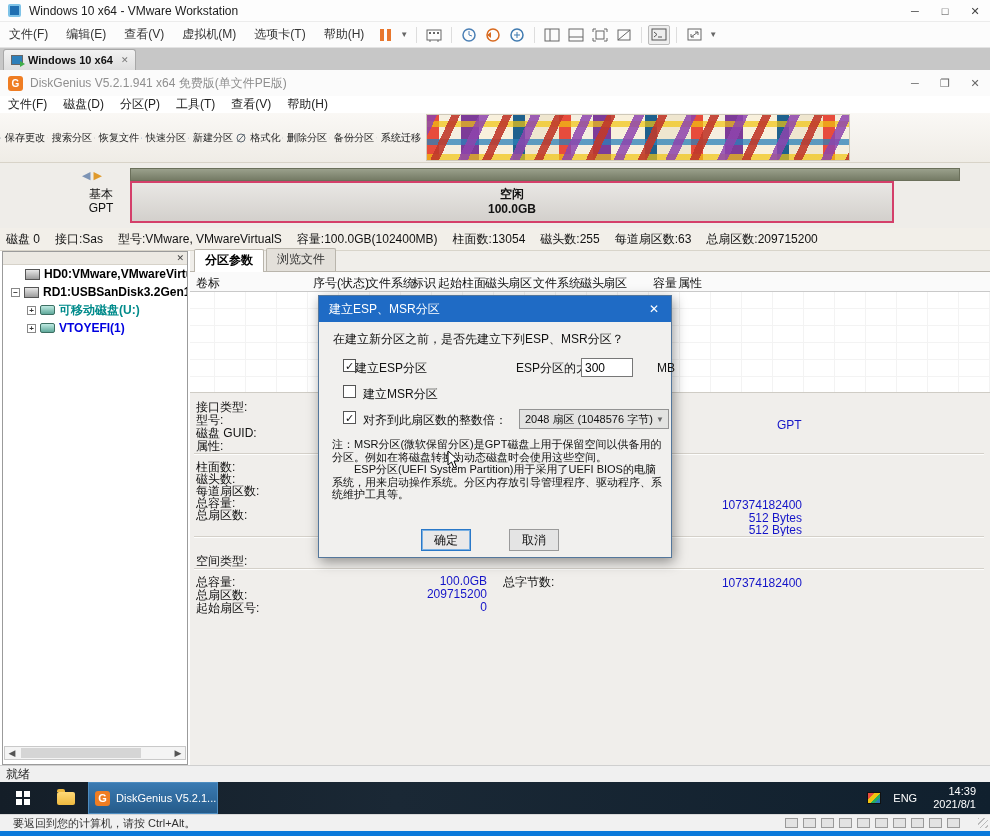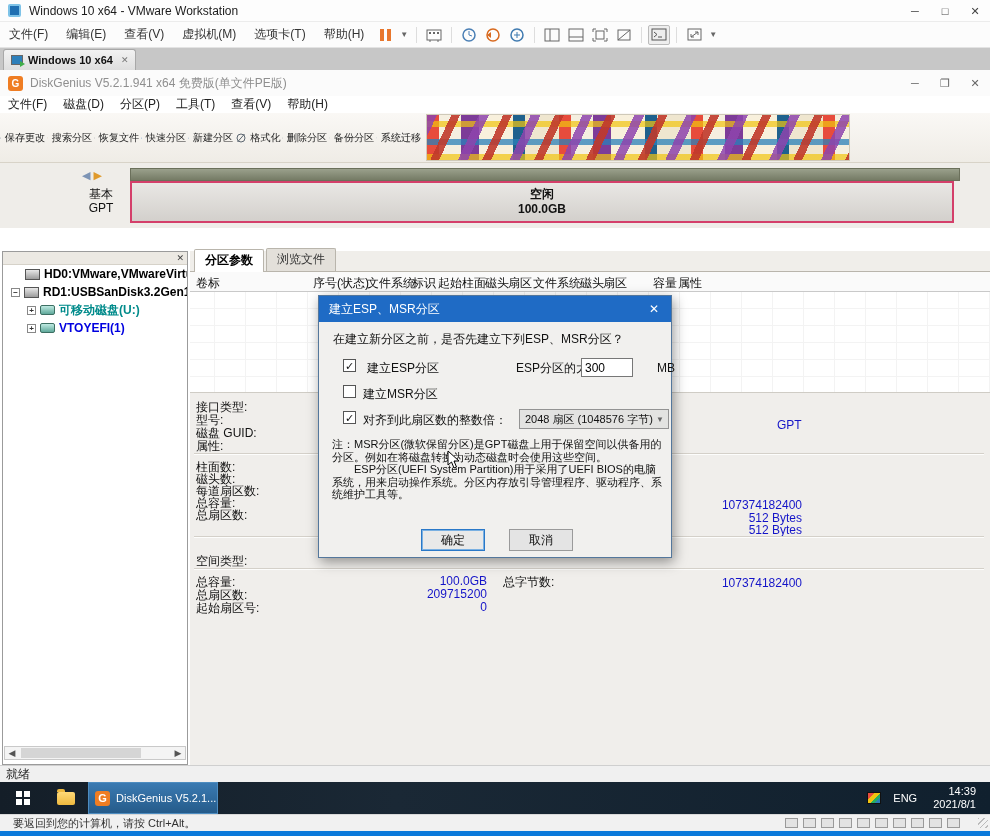--- a/index.html
+++ b/index.html
@@ -45,21 +45,21 @@
       repeating-linear-gradient(115deg, rgba(142,68,173,.85) 0 9px, transparent 9px 22px, rgba(192,57,43,.9) 22px 30px, transparent 30px 47px),
       repeating-linear-gradient(0deg, rgba(241,196,15,.7) 0 6px, transparent 6px 15px, rgba(41,128,185,.75) 15px 21px, transparent 21px 33px),
       repeating-linear-gradient(90deg, #e74c3c 0 12px, #f5efe0 12px 34px, #7d3c98 34px 52px, #f8f0dc 52px 86px, #1f618d 86px 98px, #efe6cf 98px 132px); }
 
   
   #dg-diskband { left:0; top:163px; width:990px; height:65px; background:#efede9; }
   .navarrows { position:absolute; left:82px; top:6px; font-size:11px; }
   .navarrows .a1 { color:#7d94b5; } .navarrows .a2 { color:#e09a2c; }
   .disktype { position:absolute; left:76px; top:24px; width:50px; text-align:center; font-size:12px; color:#111; line-height:14px; }
   .bar-strip { position:absolute; left:130px; top:5px; width:830px; height:13px; background:linear-gradient(#9aa08c,#757b65); border:1px solid #6b705b; }
-  .freebar { position:absolute; left:130px; top:18px; width:824px; height:42px; background:linear-gradient(#e9e7e4,#d3d0cc); border:2px solid #d43f6a; display:flex; flex-direction:column; align-items:center; justify-content:center; }
+  .freebar { position:absolute; left:130px; top:18px; width:764px; height:42px; background:linear-gradient(#e9e7e4,#d3d0cc); border:2px solid #d43f6a; display:flex; flex-direction:column; align-items:center; justify-content:center; }
   .freebar b { font-size:12px; color:#111; line-height:15px; }
   #dg-infoline { left:0; top:228px; width:990px; height:23px; background:#f2efe9; border-bottom:1px solid #d8d4ca; display:flex; align-items:center; padding-left:6px; }
   #dg-infoline span { font-size:12px; color:#111; margin-right:15px; white-space:nowrap; }
 
   
   #left-panel { left:2px; top:251px; width:186px; height:514px; background:#fff; border:1px solid #9b9b9b; }
   .panelhead { height:13px; background:#ece9e3; border-bottom:1px solid #d6d2c9; position:relative; }
   .panelhead .px { position:absolute; right:3px; top:0; font-size:9px; color:#444; line-height:13px; }
   .trow { display:flex; align-items:center; height:18px; font-size:12px; font-weight:bold; white-space:nowrap; overflow:hidden; }
   .expbox { width:9px; height:9px; border:1px solid #888; background:#fff; font-size:8px; line-height:7px; text-align:center; color:#333; margin-right:4px; flex:none; }
@@ -97,21 +97,21 @@
   .dq { position:absolute; left:14px; top:35px; font-size:12px; color:#111; }
   .cb { position:absolute; width:13px; height:13px; border:1px solid #555; background:#fff; font-size:11px; line-height:12px; text-align:center; color:#111; font-weight:bold; }
   .clab { position:absolute; font-size:12px; color:#111; }
   .dinput { position:absolute; left:262px; top:62px; width:52px; height:19px; border:1px solid #777; background:#fff; font-size:12px; padding-left:3px; font-family:inherit; }
   .dunit { position:absolute; left:322px; top:65px; font-size:12px; color:#111;margin-left:16px; }
   .dselect { position:absolute; left:200px; top:113px; width:150px; height:20px; background:#e3e3e1; border:1px solid #939393; display:flex; align-items:center; }
   .dselect span { font-size:11px; color:#111; margin-left:5px; white-space:nowrap; }
   .dselect .sarr { margin-left:auto; margin-right:4px; font-size:8px; color:#666; }
   .dnotes { position:absolute; left:13px; top:142px; width:330px; font-size:11px; line-height:12.6px; color:#111; }
   .dnotes p.ind { text-indent:22px; }
-  .dbtn { position:absolute; width:64px; height:22px; font-size:12px; color:#111; background:#e4e4e4; border:1px solid #9a9a9a; text-align:center; line-height:20px; }
+  .dbtn { position:absolute; width:50px; height:22px; font-size:12px; color:#111; background:#e4e4e4; border:1px solid #9a9a9a; text-align:center; line-height:20px; }
   .dbtn.default { border:1px solid #2a78c8; box-shadow:0 0 0 1px #7ab0e2 inset; background:#e9e9e9; }
 
   
   #cursor { left:447px; top:450px; width:13px; height:19px; }
 
   
   #taskbar { left:0; top:782px; width:990px; height:32px; background:linear-gradient(90deg,#141e28,#1a2835 40%,#10202e); display:flex; align-items:stretch; }
   .tb-start { width:46px; display:flex; align-items:center; justify-content:center; }
   .winlogo { width:14px; height:14px; display:grid; grid-template-columns:6px 6px; grid-template-rows:6px 6px; gap:2px; }
   .winlogo i { background:#fff; }
@@ -341,20 +341,30 @@
       <div>基本</div>
       <div>GPT</div>
     </div>
     <div class="bar-strip"></div>
     <div class="freebar">
       <b>空闲</b>
       <b>100.0GB</b>
     </div>
   </div>
 
+  <div class="abs" id="dg-infoline">
+    <span>磁盘 0</span>
+    <span>接口:Sas</span>
+    <span>型号:VMware, VMwareVirtualS</span>
+    <span>容量:100.0GB(102400MB)</span>
+    <span>柱面数:13054</span>
+    <span>磁头数:255</span>
+    <span>每道扇区数:63</span>
+    <span>总扇区数:209715200</span>
+  </div>
 
   <div class="abs" id="left-panel">
     <div class="panelhead">
       <span class="px">✕</span>
     </div>
     <div class="trow" style="padding-left:22px">
       <span class="hddico"></span>
       <span style="color:#000">HD0:VMware,VMwareVirtualS</span>
     </div>
     <div class="trow" style="padding-left:8px">
@@ -433,21 +443,21 @@
   </div>
 
   <div class="abs" id="dialog">
     <div class="dtitle">
       <b>建立ESP、MSR分区</b>
       <span class="dx">✕</span>
     </div>
     <div class="dq">在建立新分区之前，是否先建立下列ESP、MSR分区？</div>
 
     <span class="cb" style="left:24px; top:63px">✓</span>
-    <span class="clab" style="left:48px; top:64px">建立ESP分区</span>
+    <span class="clab" style="left:36px; top:64px">建立ESP分区</span>
     <span class="clab" style="left:197px; top:64px">ESP分区的大小:</span>
     <input class="dinput" type="text" value="300" style="">
     <span class="dunit">MB</span>
 
     <span class="cb" style="left:24px; top:89px"></span>
     <span class="clab" style="left:44px; top:90px">建立MSR分区</span>
 
     <span class="cb" style="left:24px; top:115px">✓</span>
     <span class="clab" style="left:44px; top:116px">对齐到此扇区数的整数倍：</span>
     <div class="dselect">

